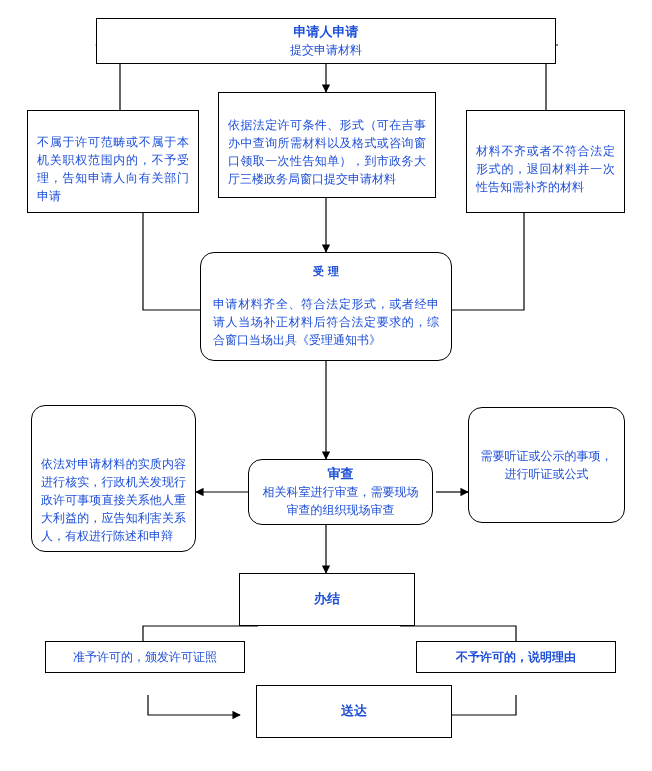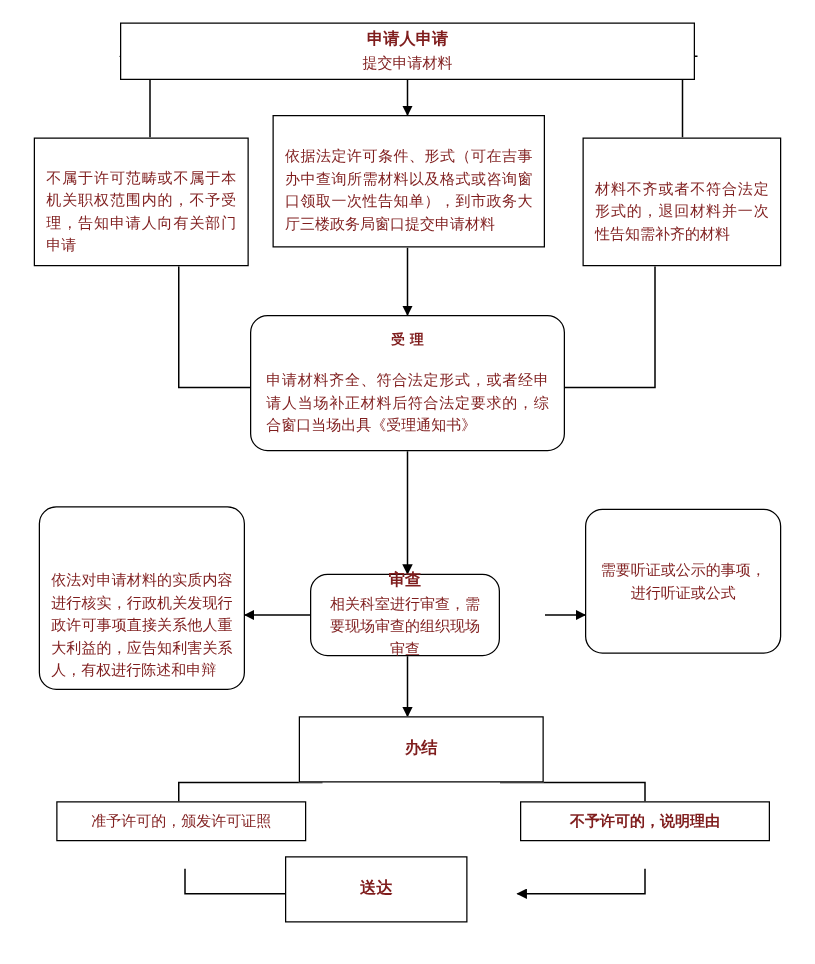--- a/index.html
+++ b/index.html
@@ -13,21 +13,21 @@
     height: 771px;
     background: #ffffff;
     font-family: "DejaVu Sans", "Liberation Sans", sans-serif;
     overflow: hidden;
   }
   .node {
     position: absolute;
     box-sizing: border-box;
     border: 1px solid #000000;
     background: #ffffff;
-    color: #7f1d1d;
+    color: #1d4ed8;
     display: flex;
     flex-direction: column;
     justify-content: center;
     z-index: 2;
   }
   .node .title {
     font-weight: bold;
     text-align: center;
     line-height: 1.45;
   }
@@ -113,38 +113,38 @@
 
   <div class="node rounded" style="left:200px; top:252px; width:252px; height:109px; padding:6px 12px;">
     <div class="title" style="font-size:11px; margin-bottom:2px;">受 理</div>
     <div class="body just" style="font-size:12px;">申请材料齐全、符合法定形式，或者经申请人当场补正材料后符合法定要求的，综合窗口当场出具《受理通知书》</div>
   </div>
 
   <div class="node rounded" style="left:31px; top:405px; width:165px; height:147px; padding:6px 9px;justify-content:flex-end;">
     <div class="body just" style="font-size:12px;">依法对申请材料的实质内容进行核实，行政机关发现行政许可事项直接关系他人重大利益的，应告知利害关系人，有权进行陈述和申辩</div>
   </div>
 
-  <div class="node rounded" style="left:248px; top:459px; width:152px; height:66px; padding:21px 10px;">
+  <div class="node rounded" style="left:248px; top:459px; width:185px; height:66px; padding:21px 10px;">
     <div class="title" style="font-size:13px;">审查</div>
     <div class="body" style="font-size:12px;">相关科室进行审查，需要现场审查的组织现场审查</div>
   </div>
 
   <div class="node rounded" style="left:468px; top:407px; width:157px; height:116px; padding:6px 10px;">
     <div class="body" style="font-size:12px;">需要听证或公示的事项，进行听证或公式</div>
   </div>
 
-  <div class="node sq" style="left:239px; top:573px; width:196px; height:53px; padding:4px 24px;">
+  <div class="node sq" style="left:239px; top:573px; width:176px; height:53px; padding:4px 24px;">
     <div class="title" style="font-size:13px;">办结</div>
   </div>
 
   <div class="node sq" style="left:45px; top:641px; width:200px; height:32px; padding:2px 6px;">
     <div class="body" style="font-size:12px;">准予许可的，颁发许可证照</div>
   </div>
 
   <div class="node sq" style="left:416px; top:641px; width:200px; height:32px; padding:2px 6px;">
     <div class="body" style="font-size:12px;font-weight:bold;">不予许可的，说明理由</div>
   </div>
 
-  <div class="node sq" style="left:228px; top:685px; width:146px; height:53px; padding:4px 8px;">
+  <div class="node sq" style="left:256px; top:685px; width:196px; height:53px; padding:4px 8px;">
     <div class="title" style="font-size:13px;">送达</div>
   </div>
 
 </div>
 
 </body></html>

